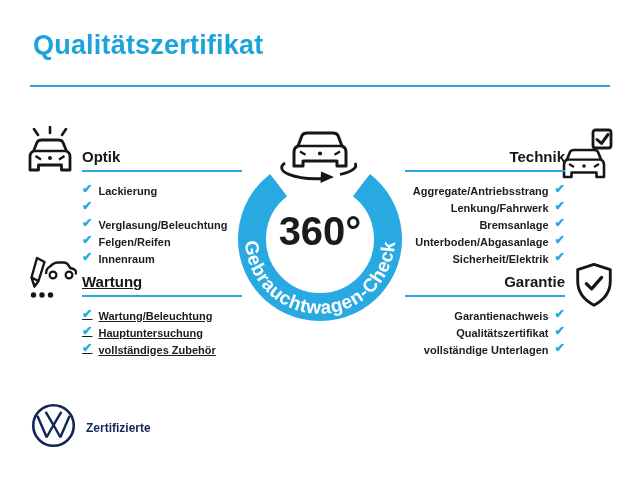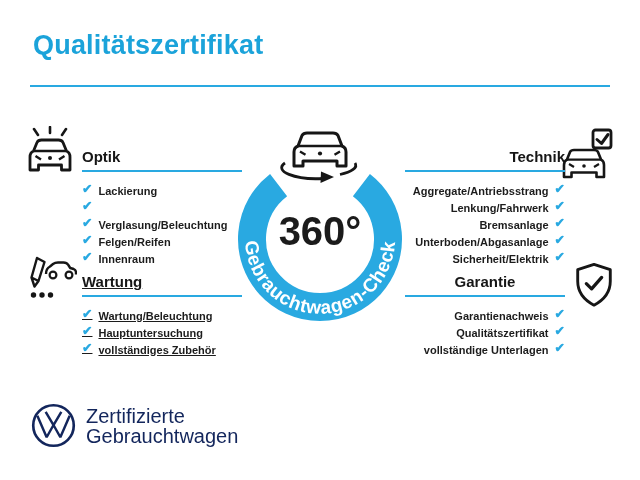--- a/index.html
+++ b/index.html
@@ -49,22 +49,22 @@
   .icon svg{display:block;}
   .stroke{fill:none;stroke:var(--ink);stroke-linejoin:round;}
   .round{stroke-linecap:round;}
   .fillink{fill:var(--ink);stroke:none;}
   .ring-svg{position:absolute;left:232px;top:151px;}
   .ring-arc{fill:none;stroke:var(--accent);stroke-width:28;stroke-linecap:butt;}
   .ring-360{font-family:"Liberation Sans",sans-serif;font-size:40px;font-weight:700;fill:#1b1b1b;}
   .ring-curved{font-family:"Liberation Sans",sans-serif;font-size:19px;font-weight:700;fill:#ffffff;letter-spacing:.6px;}
   .footer-logo{position:absolute;left:30px;top:402px;color:var(--navy);}
   .footer-text{
-    position:absolute;left:86px;top:406px;
-    font-size:20px;font-weight:400;line-height:20px;color:var(--navy);
+    position:absolute;left:86px;top:418px;
+    font-size:12px;font-weight:700;line-height:20px;color:var(--navy);
   }
 </style>
 </head>
 <body>
 
 <div class="page-title">Qualitätszertifikat</div>
 <div class="top-rule"></div>
 
 <span class="icon" style="left:25px;top:126px;">
   <svg width="50" height="54" viewBox="0 0 50 54">
@@ -162,21 +162,21 @@
       </li>
     </ul>
 </div>
 
 <span class="icon" style="left:571px;top:261px;">
   <svg width="46" height="50" viewBox="0 0 48 52">
     <path class="stroke" stroke-width="3" d="M24 3.5 L41 9 L41 21 Q41 37 24 46 Q7 37 7 21 L7 9 Z"></path>
     <path class="stroke round" stroke-width="3.4" d="M16 23.5 L21.5 29 L32 17"></path>
   </svg>
 </span>
-<div class="section right" style="right:75px;top:272px;text-align:center;">
+<div class="section right" style="right:75px;top:272px;">
   <h2>Garantie</h2>
   <ul>
       <li>
         <span class="chk">✔</span>
         <span>Garantienachweis</span>
       </li>
       <li>
         <span class="chk">✔</span>
         <span>Qualitätszertifikat</span>
       </li>
@@ -208,14 +208,13 @@
 
 <span class="footer-logo">
   <svg width="47" height="47" viewBox="0 0 48 48">
     <circle cx="24" cy="24" r="20.7" fill="none" stroke="currentColor" stroke-width="2.7"></circle>
     <path fill="none" stroke="currentColor" stroke-width="2.5" stroke-linejoin="bevel" d="M16 10 L24 23.5 L32 10"></path>
     <path fill="none" stroke="currentColor" stroke-width="2.5" stroke-linejoin="bevel" d="M7.5 14 L17 36 L24 23.5 L31 36 L40.5 14"></path>
   </svg>
 </span>
 <div class="footer-text">
   <div>Zertifizierte</div>
-  <div>Gebrauchtwagen</div>
 </div>
 
 </body></html>

